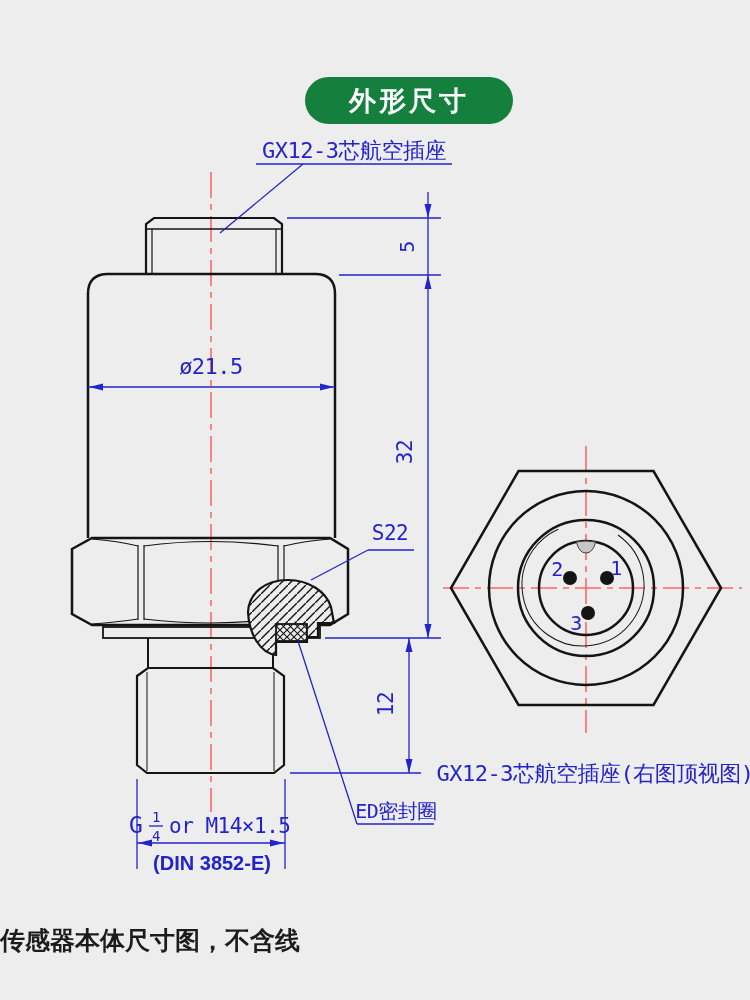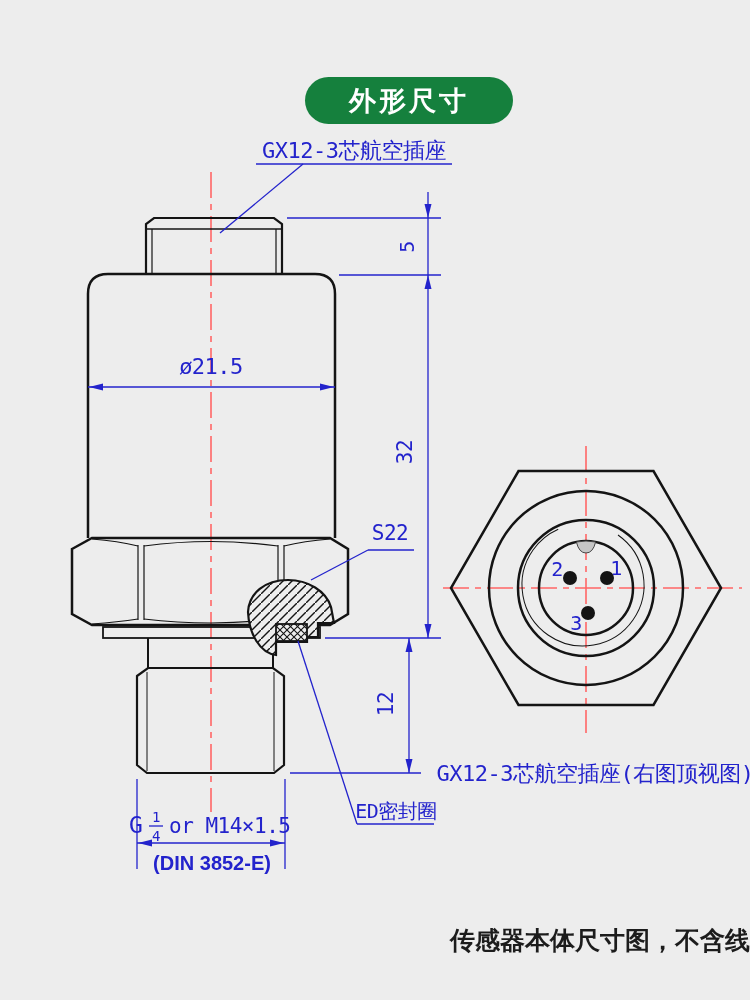--- a/index.html
+++ b/index.html
@@ -12,21 +12,21 @@
   .badge{
     position:absolute;left:305px;top:48px;width:208px;height:47px;
     background:#15803d;border-radius:24px;
     color:#ffffff;font-size:27px;font-weight:bold;letter-spacing:3px;
     display:flex;align-items:center;justify-content:center;
     font-family:"DejaVu Sans",sans-serif;
     margin-top:29px;
   }
   .bottom-caption{
     position:absolute;left:0;top:924px;width:750px;height:36px;
-    text-align:right;font-size:25px;font-weight:600;color:#1c1c1c;
+    text-align:left;font-size:25px;font-weight:600;color:#1c1c1c;
     font-family:"DejaVu Sans",sans-serif;
   }
   svg{position:absolute;left:0;top:0;}
   text.cad{
     font-family:"DejaVu Sans Mono","Liberation Mono",monospace;
     fill:#2323cc;letter-spacing:-0.5px;
   }
   text.din{
     font-family:"Liberation Sans","DejaVu Sans",sans-serif;
     font-weight:bold;fill:#2323cc;

